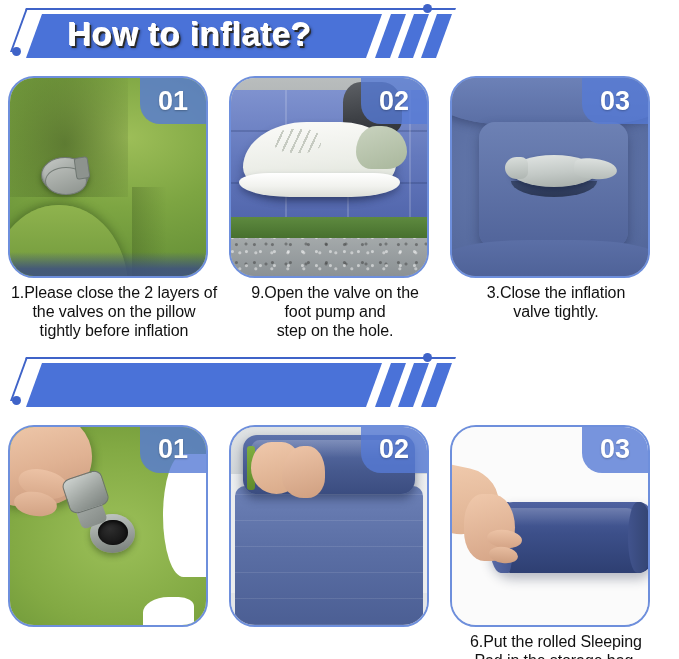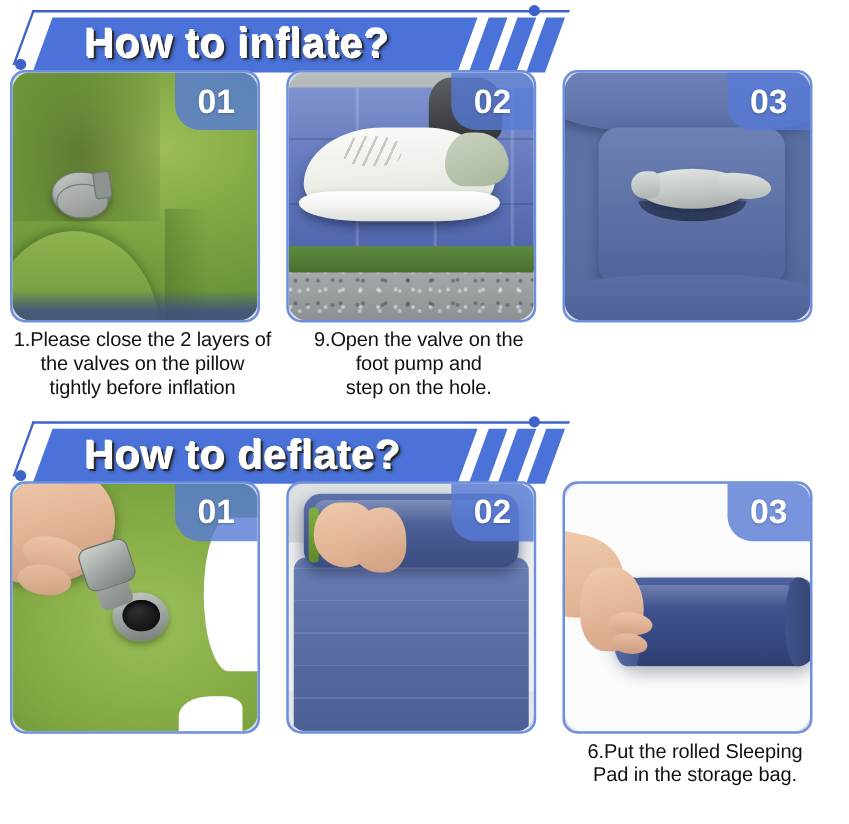--- a/index.html
+++ b/index.html
@@ -12,21 +12,21 @@
     height: 659px;
     font-family: "Liberation Sans", sans-serif;
     position: relative;
     overflow: hidden;
     color: #1a1a1a;
   }
 
   
   .banner {
     position: relative;
-    height: 56px;
+    height: 76px;
     margin: 0;
   }
   .banner-outline {
     position: absolute;
     left: 18px;
     top: 8px;
     width: 430px;
     height: 44px;
     border-top: 2.5px solid #3f63c8;
     border-left: 2.5px solid #3f63c8;
@@ -93,21 +93,21 @@
     width: 212px;
     display: flex;
     flex-direction: column;
   }
 
   .photo {
     position: relative;
     width: 200px;
     height: 202px;
     border: 2px solid #6e8fdc;
-    border-radius: 12px;
+    border-radius: 26px;
     overflow: hidden;
     box-sizing: border-box;
     background: #d8dde6;
   }
   .photo-inner {
     position: absolute;
     inset: 0;
     overflow: hidden;
     border-radius: 14px;
   }
@@ -543,33 +543,34 @@
         <div class="p3-block-top"></div>
         <div class="p3-block-mid"></div>
         <div class="p3-block-bot"></div>
         <div class="p3-rim"></div>
         <div class="p3-cap"></div>
         <div class="p3-tail"></div>
         <div class="p3-nub"></div>
       </div>
       <div class="badge">03</div>
     </div>
+    <div class="caption">3.Close the inflation
+valve tightly.</div>
   </div>
 
 </div>
 
 <div class="banner" style="margin-top:8px;">
   <div class="banner-outline"></div>
   <div class="banner-dot left"></div>
   <div class="banner-dot right"></div>
   <div class="banner-block"></div>
   <div class="banner-stripe s1"></div>
   <div class="banner-stripe s2"></div>
   <div class="banner-stripe s3"></div>
-  <div class="banner-title">How to deflate?</div>
 </div>
 
 <div class="row">
 
   <div class="cell">
     <div class="photo">
       <div class="photo-inner">
         <div class="p4-bg"></div>
         <div class="p4-white"></div>
         <div class="p4-whitebot"></div>

